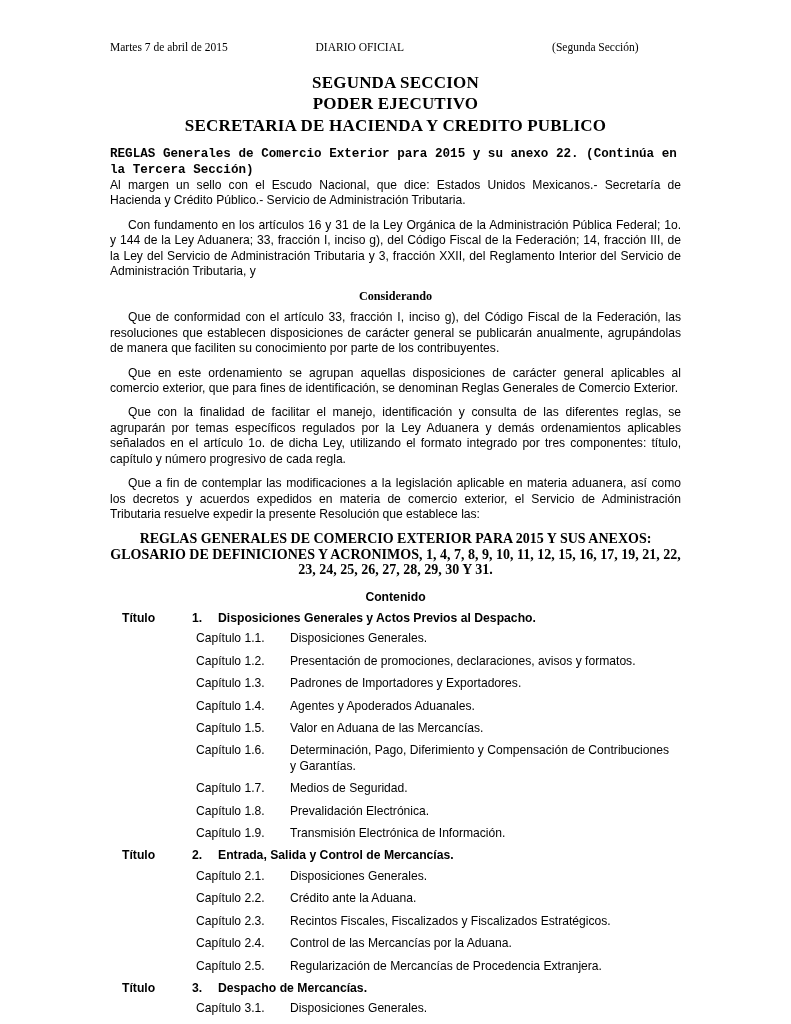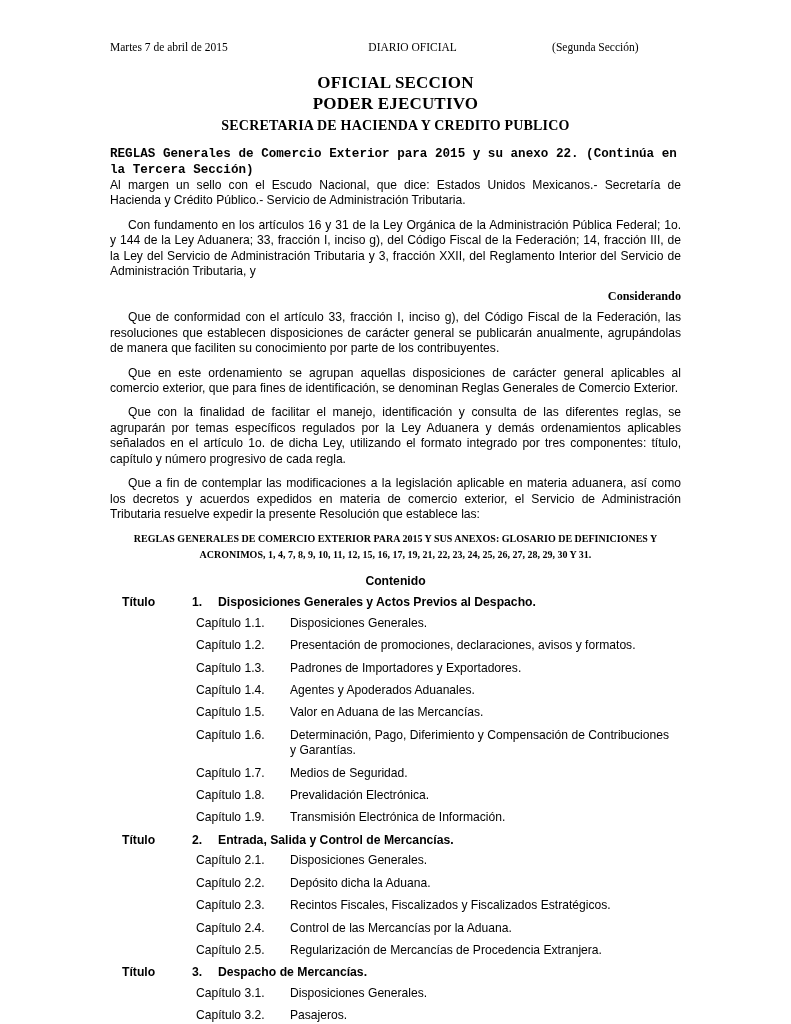--- a/index.html
+++ b/index.html
@@ -33,37 +33,37 @@
   
   .runhead {
     font-family: "Liberation Serif", serif;
     font-size: 11.5px;
     line-height: 14px;
     display: flex;
     width: 100%;
     margin-bottom: 18px;
   }
   .runhead .rh-left   { flex: 0 0 36%; text-align: left; }
-  .runhead .rh-center { flex: 0 0 34%; text-align: center; }
+  .runhead .rh-center { flex: 0 0 34%; text-align: left; }
   .runhead .rh-right  { flex: 1 1 auto; text-align: center; }
 
   
   .masthead {
     font-family: "Liberation Serif", serif;
     font-weight: bold;
     text-align: center;
   }
   .masthead .mh1,
   .masthead .mh2 {
     font-size: 17px;
     line-height: 21px;
     letter-spacing: 0.2px;
   }
   .masthead .mh3 {
-    font-size: 14px;
+    font-size: 17px;
     line-height: 23px;
     letter-spacing: 0.2px;
   }
 
   
   .lead-serif {
     font-family: Liberation Mono, monospace;
     font-weight: bold;
     font-size: 12.6px;
     line-height: 16px;
@@ -78,31 +78,31 @@
     text-align: justify;
     margin: 0 0 9px 0;
   }
   p.body.indent { text-indent: 18px; }
   p.body.noindent { text-indent: 0; }
 
   
   .center-serif-bold {
     font-family: "Liberation Serif", serif;
     font-weight: bold;
-    font-size: 10px;
+    font-size: 14px;
     line-height: 15.5px;
     text-align: center;
     margin: 9px 0 12px 0;
   }
   .considerando {
     font-family: "Liberation Serif", serif;
     font-weight: bold;
     font-size: 12.2px;
     line-height: 16px;
-    text-align: right;
+    text-align: center;
     margin: 6px 0 6px 0;
   }
 
   
   .contenido {
     font-size: 12.2px;
     font-weight: bold;
     text-align: center;
     margin: 7px 0 7px 0;
   }
@@ -141,21 +141,21 @@
 <div class="page">
   <div class="content">
 
     <div class="runhead">
       <div class="rh-left">Martes 7 de abril de 2015</div>
       <div class="rh-center">DIARIO OFICIAL</div>
       <div class="rh-right">(Segunda Sección)</div>
     </div>
 
     <div class="masthead">
-      <div class="mh1">OFICIAL SECCION</div>
+      <div class="mh1">SEGUNDA SECCION</div>
       <div class="mh2">PODER EJECUTIVO</div>
       <div class="mh3">SECRETARIA DE HACIENDA Y CREDITO PUBLICO</div>
     </div>
 
     <div class="lead-serif">REGLAS Generales de Comercio Exterior para 2015 y su anexo 22. (Continúa en la Tercera Sección)</div>
 
     <p class="body noindent">Al margen un sello con el Escudo Nacional, que dice: Estados Unidos Mexicanos.- Secretaría de Hacienda y Crédito Público.- Servicio de Administración Tributaria.</p>
     <p class="body indent">Con fundamento en los artículos 16 y 31 de la Ley Orgánica de la Administración Pública Federal; 1o. y 144 de la Ley Aduanera; 33, fracción I, inciso g), del Código Fiscal de la Federación; 14, fracción III, de la Ley del Servicio de Administración Tributaria y 3, fracción XXII, del Reglamento Interior del Servicio de Administración Tributaria, y</p>
 
     <div class="considerando">Considerando</div>
@@ -215,21 +215,21 @@
           <span class="t-word">Título</span>
           <span class="t-num">2.</span>
           <span class="t-label">Entrada, Salida y Control de Mercancías.</span>
         </div>
         <div class="toc-cap">
           <span class="c-num">Capítulo 2.1.</span>
           <span class="c-label">Disposiciones Generales.</span>
         </div>
         <div class="toc-cap">
           <span class="c-num">Capítulo 2.2.</span>
-          <span class="c-label">Depósito dicha la Aduana.</span>
+          <span class="c-label">Crédito ante la Aduana.</span>
         </div>
         <div class="toc-cap">
           <span class="c-num">Capítulo 2.3.</span>
           <span class="c-label">Recintos Fiscales, Fiscalizados y Fiscalizados Estratégicos.</span>
         </div>
         <div class="toc-cap">
           <span class="c-num">Capítulo 2.4.</span>
           <span class="c-label">Control de las Mercancías por la Aduana.</span>
         </div>
         <div class="toc-cap">

